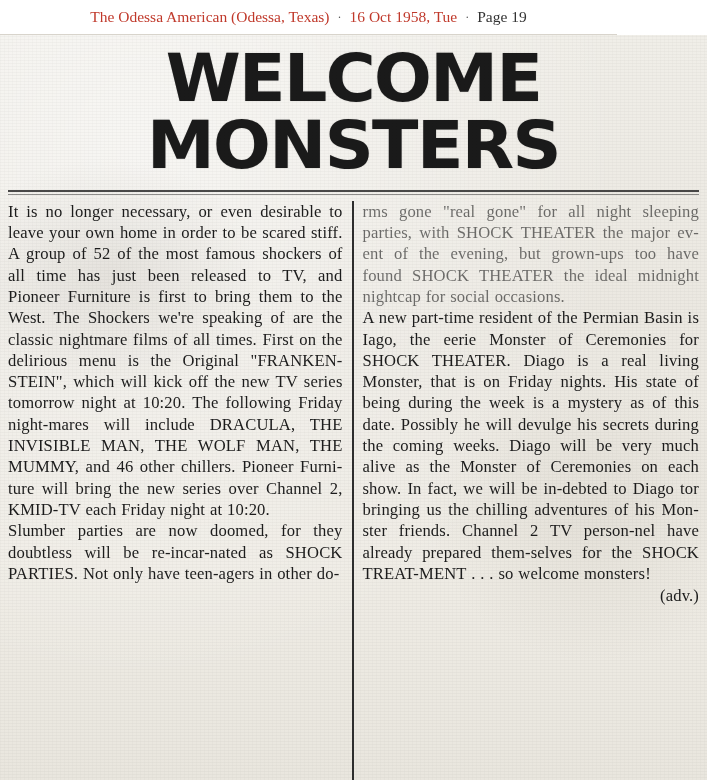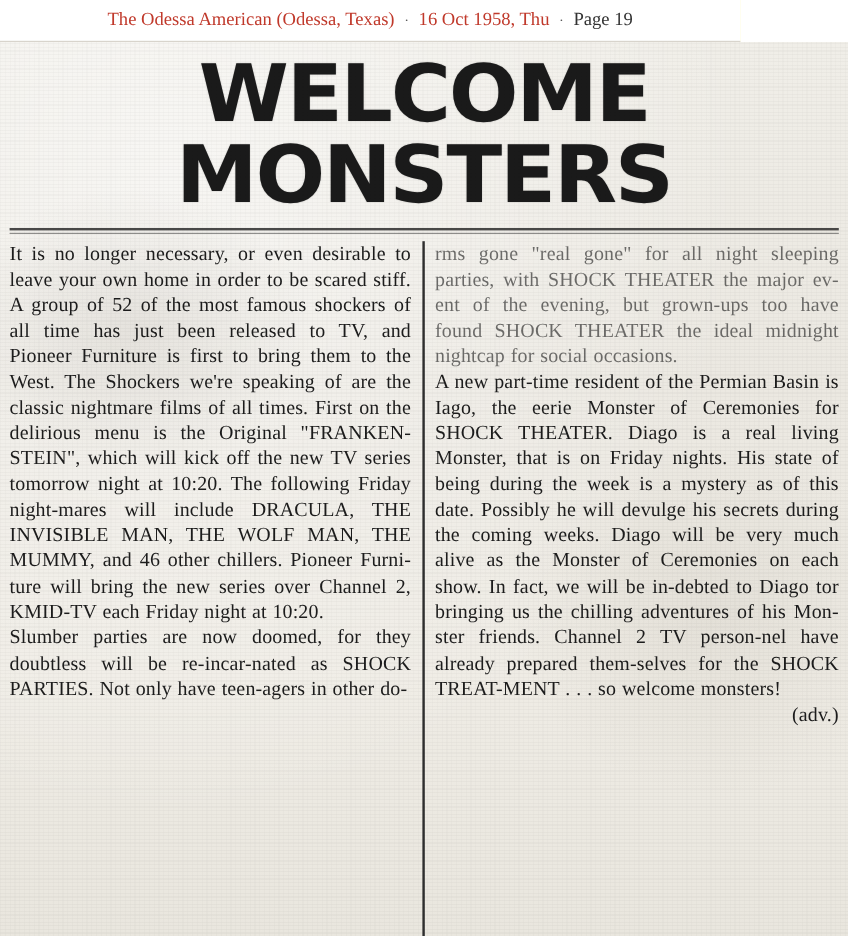--- a/index.html
+++ b/index.html
@@ -155,21 +155,21 @@
   }
 </style>
 </head>
 <body>
 
 <div class="page">
 
   <div class="header">
     <span class="pub">The Odessa American (Odessa, Texas)</span>
     <span class="sep">·</span>
-    <span class="date">16 Oct 1958, Thu</span>
+    <span class="date">16 Oct 1958, Tue</span>
     <span class="sep">·</span>
     <span class="page-no">Page 19</span>
   </div>
 
   <div class="clip">
     <div class="smudge-a"></div>
     <div class="smudge-b"></div>
 
     <div class="headline">WELCOME MONSTERS</div>
 

